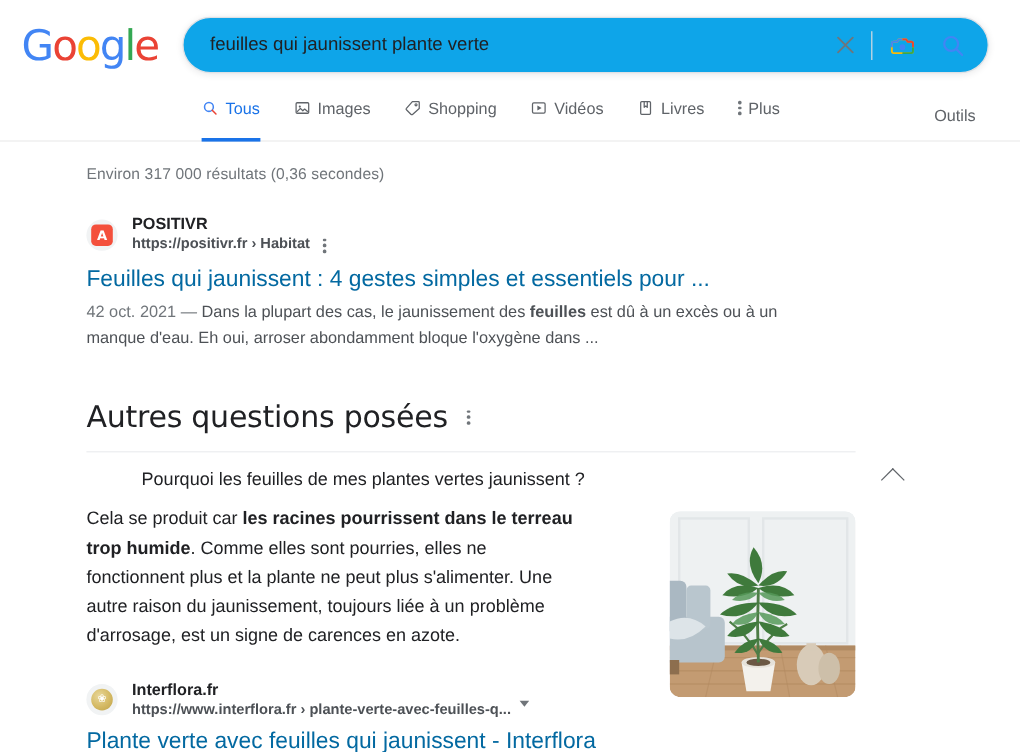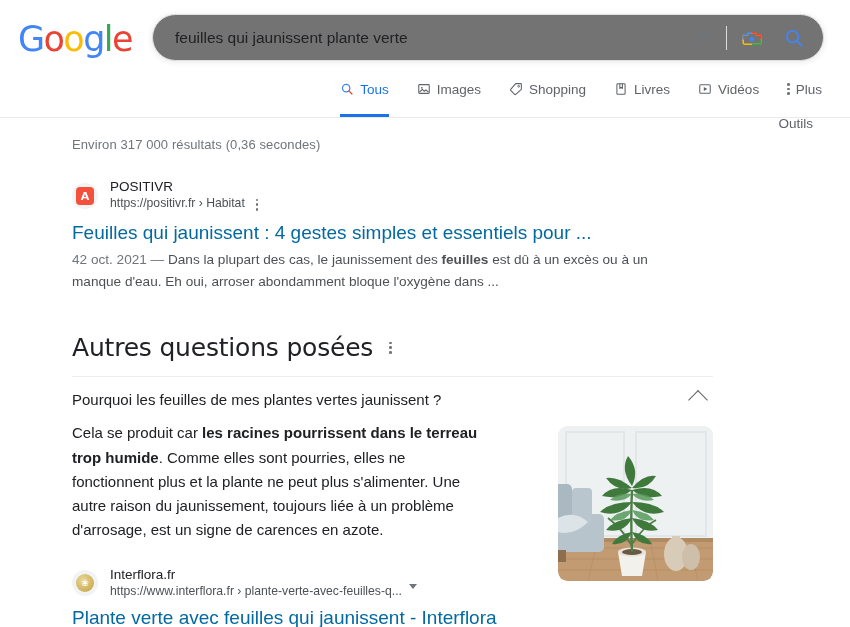--- a/index.html
+++ b/index.html
@@ -30,21 +30,21 @@
     user-select: none;
   }
   .logo span { display: inline-block; }
 
   .searchbar {
     position: absolute;
     left: 152px; top: 14px;
     width: 672px; height: 47px;
     border: 1px solid #dfe1e5;
     border-radius: 24px;
-    background: #737373;
+    background: #0ea5e9;
     box-shadow: 0 1px 6px rgba(32,33,36,.10);
     display: flex;
     align-items: center;
   }
   .search-input {
     flex: 1;
     border: none;
     outline: none;
     background: transparent;
     font-family: "Liberation Sans", sans-serif;
@@ -70,21 +70,20 @@
   .lens-icon { width: 38px; height: 40px; }
   .magnifier-icon { width: 46px; height: 40px; margin-right: 6px; }
 
   
   .nav {
     position: absolute;
     left: 168px; right: 0; bottom: 0;
     height: 42px;
     display: flex;
     align-items: flex-end;
-    flex-direction: column;
   }
   .tabs { display: flex; align-items: flex-end; }
   .tab {
     display: flex;
     align-items: center;
     gap: 6px;
     height: 41px;
     padding: 0 16px 0 0;
     margin-right: 12px;
     font-size: 13.5px;
@@ -159,21 +158,21 @@
     border-radius: 50%;
     background: radial-gradient(circle at 38% 34%, #e8d79a 0%, #d4b963 55%, #bda048 100%);
     display: flex;
     align-items: center;
     justify-content: center;
     color: #fff;
     font-size: 9px;
     font-weight: 700;
     font-family: "DejaVu Sans", sans-serif;
   }
-  .site-block { line-height: 1.25; }
+  .site-block { line-height: 1.25; font-weight: bold; }
   .site-name {
     font-size: 13.5px;
     color: #202124;
   }
   .site-url-row {
     display: flex;
     align-items: flex-start;
     gap: 7px;
   }
   .site-url {
@@ -236,20 +235,21 @@
     width: 641px;
     height: 1px;
     background: #ecedef;
   }
   .paa-question-row {
     display: flex;
     align-items: center;
     width: 641px;
     padding: 14px 2px 13px 0;
     cursor: pointer;
+    margin-left: 46px;
   }
   .paa-question {
     font-size: 15px;
     color: #202124;
     flex: 1;
   }
   .chevron-up {
     width: 14px; height: 14px;
     margin-right: 6px;
     border-left: 1.6px solid #5f6368;
@@ -350,35 +350,35 @@
             <path d="M11.4 2.8 H20 a1.2 1.2 0 0 1 1.2 1.2 v8.6 L11.6 21.2 a1.4 1.4 0 0 1-2 0 L2.9 14.5 a1.4 1.4 0 0 1 0-2 z" fill="none" stroke="#5f6368" stroke-width="1.8" stroke-linejoin="round"></path>
             <circle cx="16.6" cy="7.4" r="1.5" fill="none" stroke="#5f6368" stroke-width="1.6"></circle>
           </svg>
         </span>
         <span>Shopping</span>
       </div>
 
       <div class="tab">
         <span class="tab-icon">
           <svg width="14" height="14" viewBox="0 0 24 24">
+            <rect x="3" y="4.8" width="18" height="14.4" rx="1.8" fill="none" stroke="#5f6368" stroke-width="1.8"></rect>
+            <path d="M10 8.6 L16 12 L10 15.4 z" fill="#5f6368"></path>
+          </svg>
+        </span>
+        <span>Vidéos</span>
+      </div>
+
+      <div class="tab">
+        <span class="tab-icon">
+          <svg width="14" height="14" viewBox="0 0 24 24">
             <rect x="5" y="3" width="14" height="18" rx="1.4" fill="none" stroke="#5f6368" stroke-width="1.8"></rect>
             <path d="M10 3 v8 l2.2-1.8 L14.4 11 V3" fill="none" stroke="#5f6368" stroke-width="1.8" stroke-linejoin="round"></path>
           </svg>
         </span>
         <span>Livres</span>
-      </div>
-
-      <div class="tab">
-        <span class="tab-icon">
-          <svg width="14" height="14" viewBox="0 0 24 24">
-            <rect x="3" y="4.8" width="18" height="14.4" rx="1.8" fill="none" stroke="#5f6368" stroke-width="1.8"></rect>
-            <path d="M10 8.6 L16 12 L10 15.4 z" fill="#5f6368"></path>
-          </svg>
-        </span>
-        <span>Vidéos</span>
       </div>
 
       <div class="tab">
         <span class="tab-icon">
           <span class="kebab" style="padding:0">
             <i></i>
               <i></i>
               <i></i>
           </span>
         </span>

